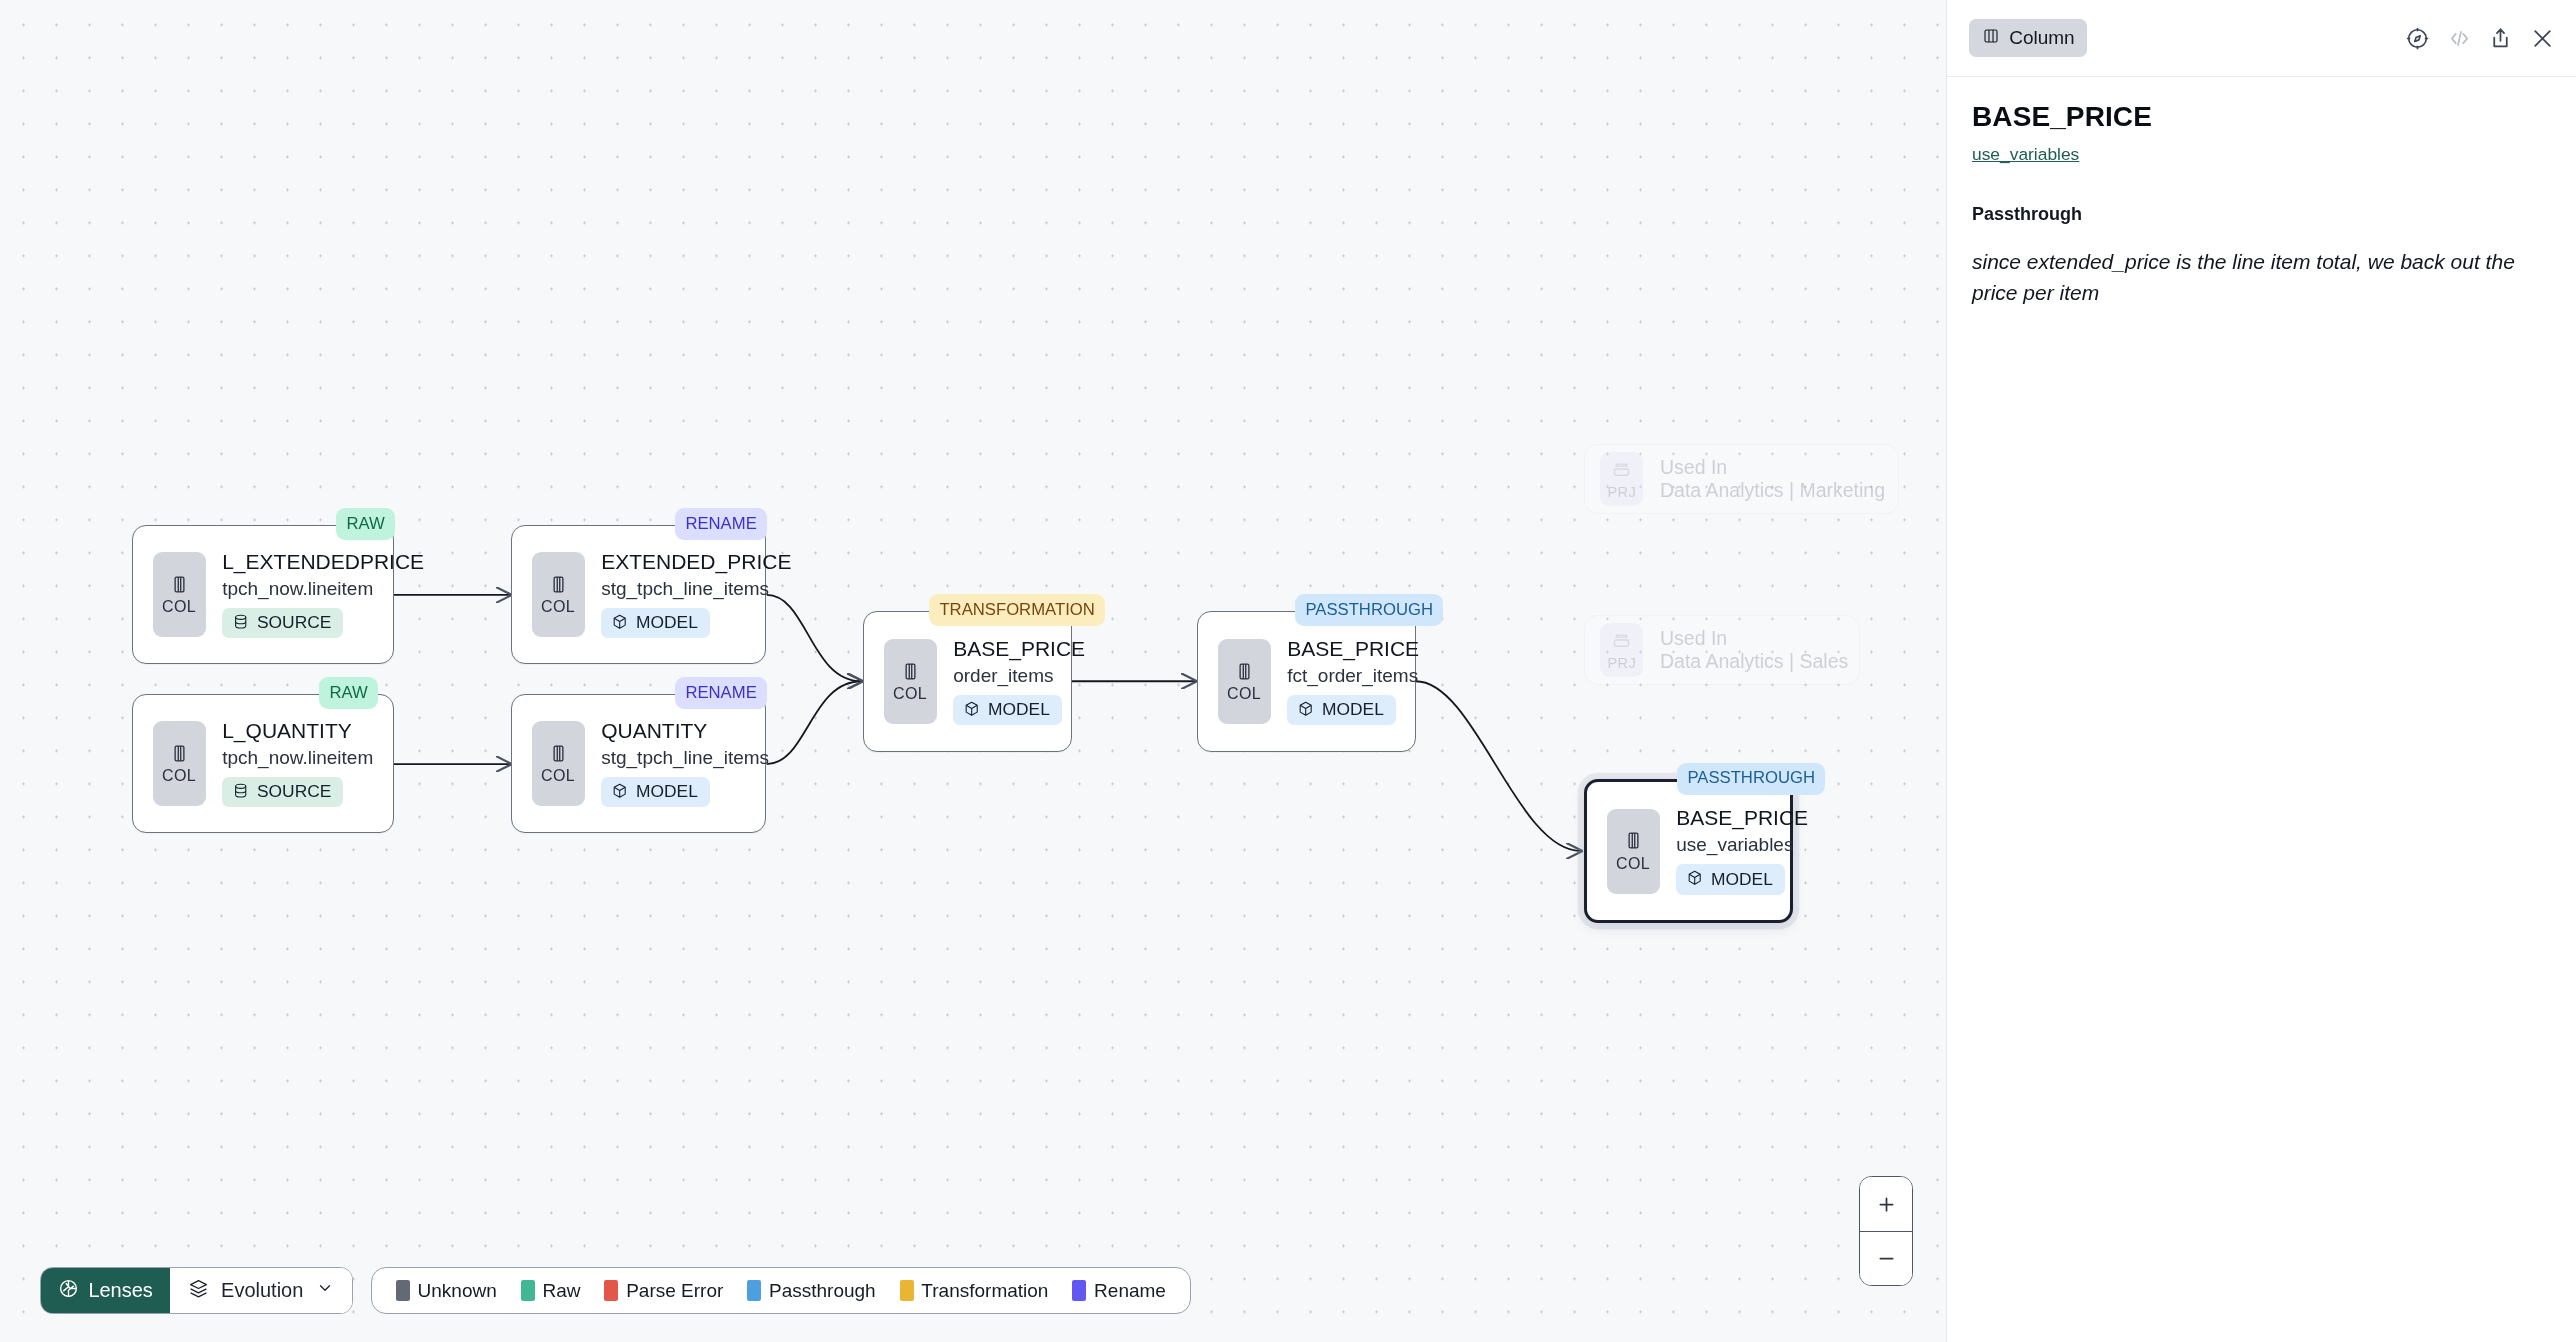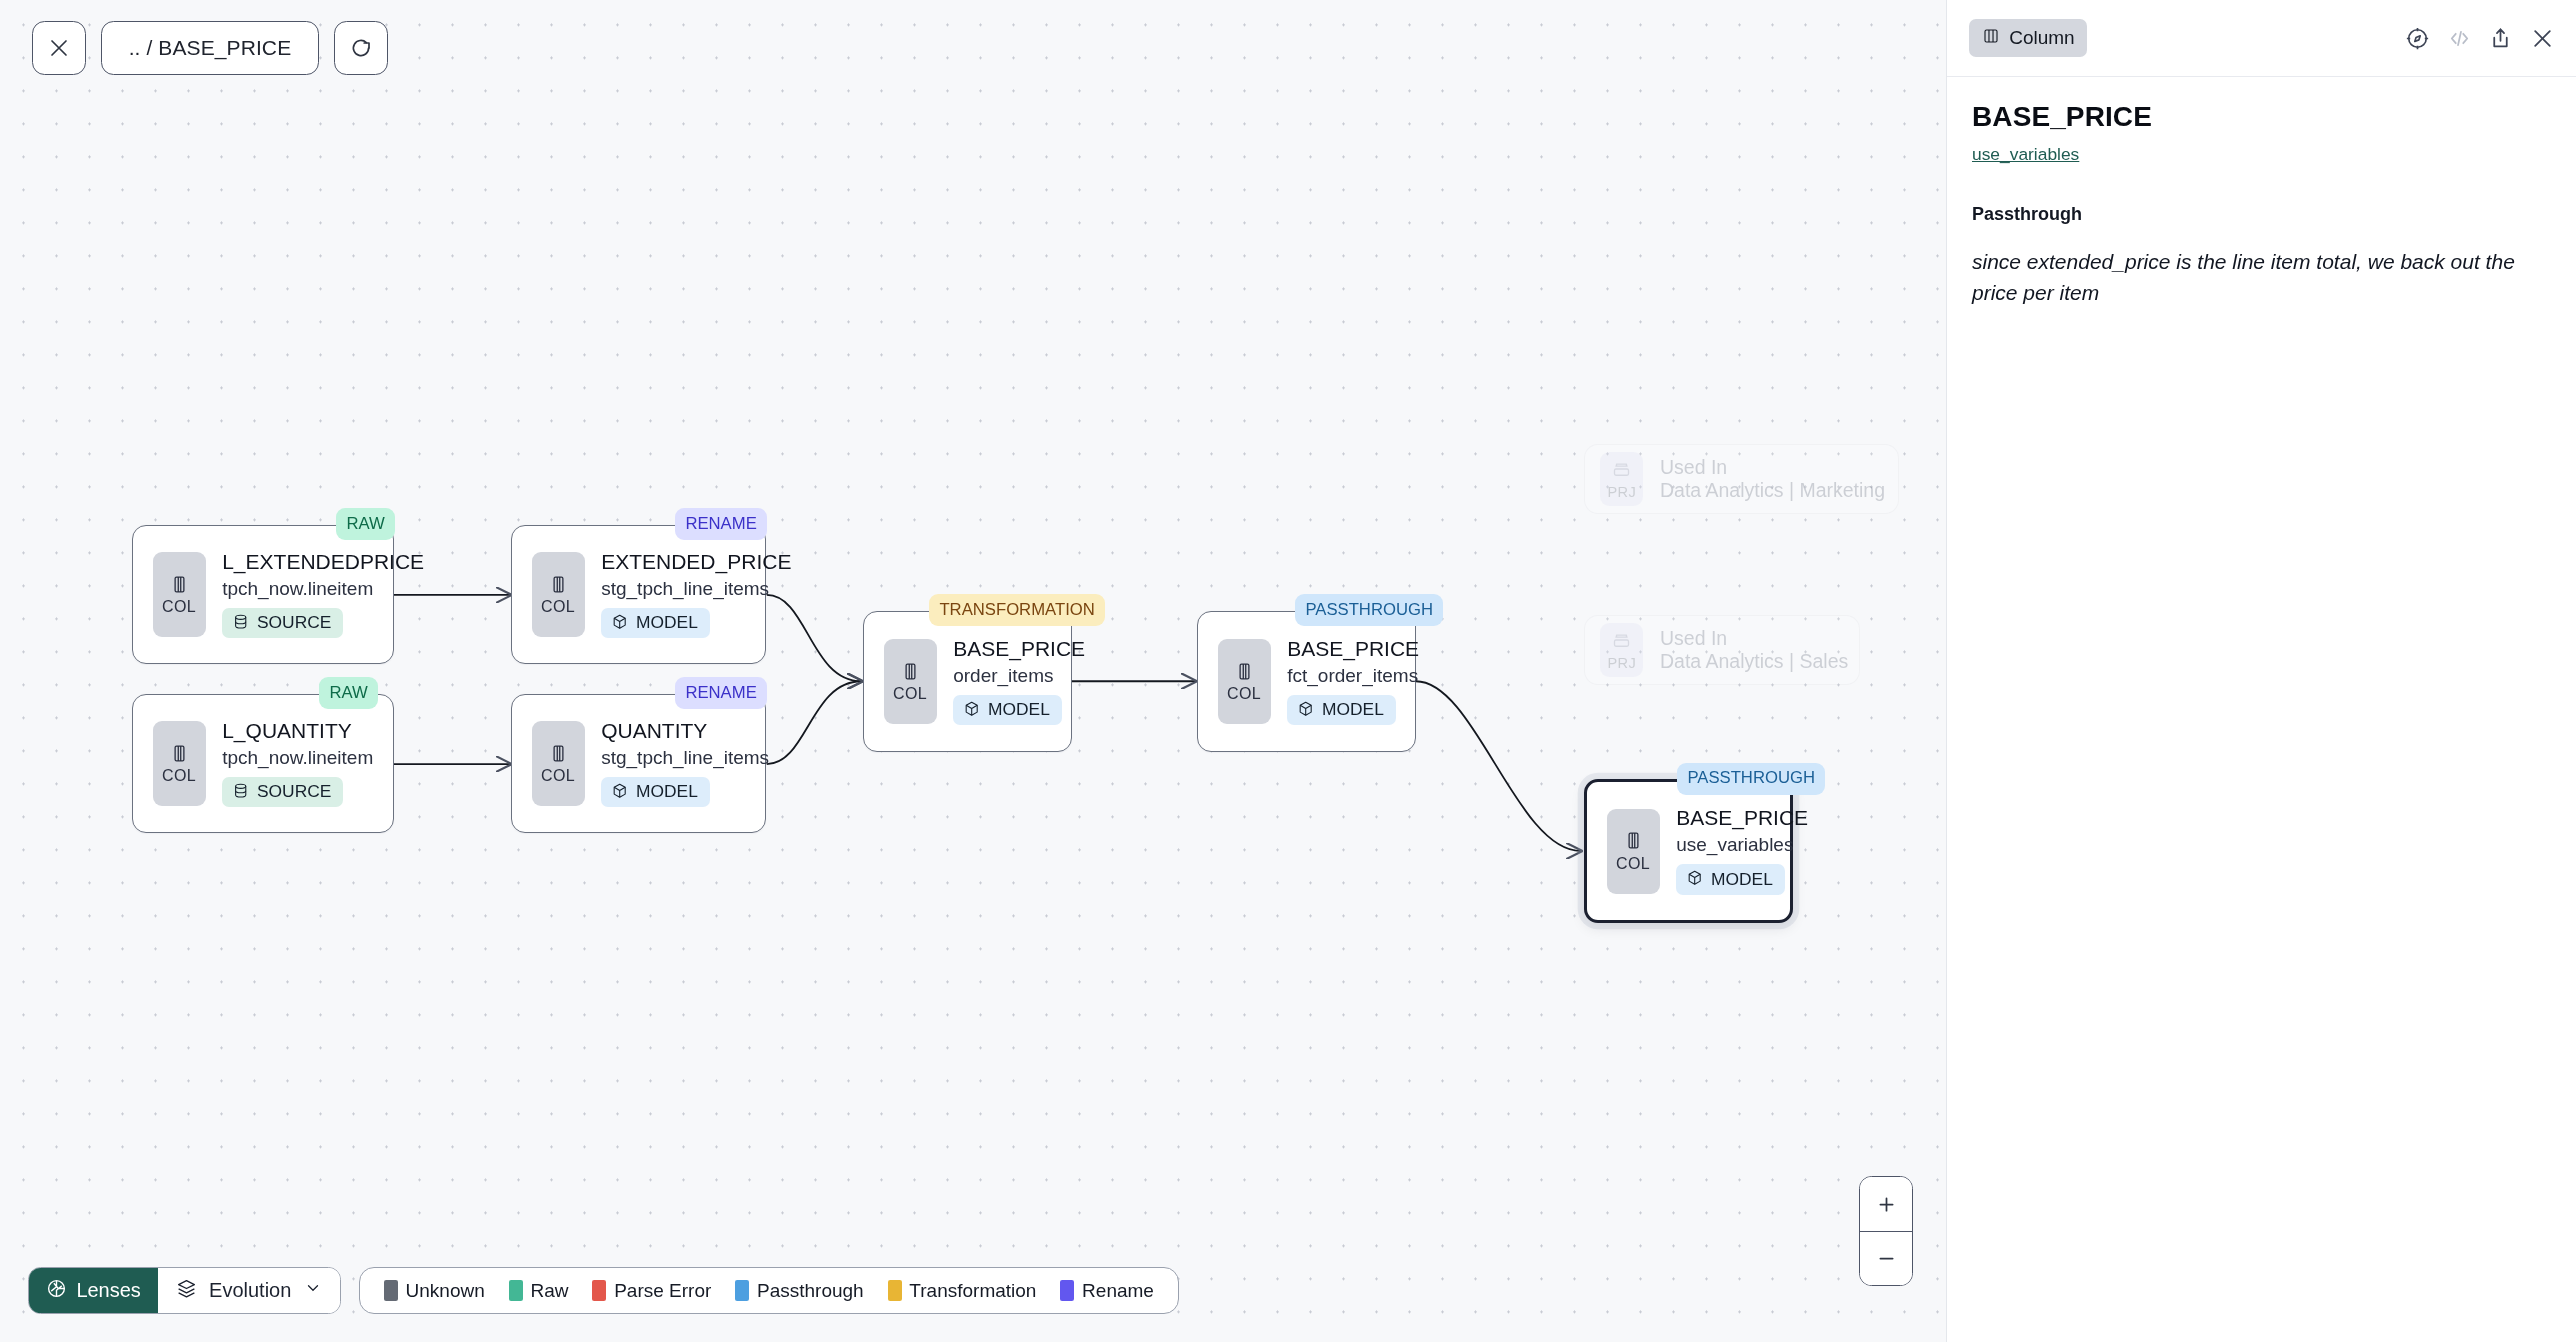--- a/index.html
+++ b/index.html
@@ -123,21 +123,21 @@
   }
   .zoomctl button {
     width: 100%; height: 54px;
     background: #fff; border: 0;
     display: flex; align-items: center; justify-content: center;
     cursor: pointer; color: #2f3542;
   }
   .zoomctl button + button { border-top: 1.5px solid #4e5567; }
 
   
-  .bottom-bar { position: absolute; left: 28px; bottom: 29px; display: flex; gap: 18px; z-index: 40; }
+  .bottom-bar { position: absolute; left: 40px; bottom: 29px; display: flex; gap: 18px; z-index: 40; }
   .lenses-group {
     display: flex; align-items: stretch;
     border: 1.4px solid #9aa1ae;
     border-radius: 12.5px;
     overflow: hidden;
     height: 47px;
     background: #fff;
   }
   .lenses-btn {
     background: #1f5c52; color: #fff;
@@ -217,40 +217,20 @@
       <g fill="none" stroke="#14181f" stroke-width="2.6" marker-end="url(#arw)">
         <path d="M566,855 L733,855"></path>
         <path d="M566,1098 L733,1098"></path>
         <path d="M1102,855 C1160,855 1165,979 1238,979"></path>
         <path d="M1102,1098 C1160,1098 1165,979 1238,979"></path>
         <path d="M1540,979 L1718,979"></path>
         <path d="M2035,979 C2120,979 2180,1223 2272,1223"></path>
       </g>
     </svg>
 
-    <div class="tl-bar">
-      <div class="tl-btn sq">
-        <span>
-          <svg width="24" height="24" viewBox="0 0 24 24" fill="none" stroke="currentColor" stroke-width="1.7" stroke-linecap="round">
-              <path d="M5 5 L19 19 M19 5 L5 19"></path>
-            </svg>
-        </span>
-      </div>
-      <div class="tl-btn pill">
-        <span>.. / BASE_PRICE</span>
-      </div>
-      <div class="tl-btn sq">
-        <span>
-          <svg width="24" height="24" viewBox="0 0 24 24" fill="none" stroke="currentColor" stroke-width="1.7" stroke-linecap="round">
-              <path d="M20 7 V12 M20 7 L15.2 7"></path>
-              <path d="M19.6 12a7.6 7.6 0 1 1-2.3-5.4"></path>
-            </svg>
-        </span>
-      </div>
-    </div>
 
     <div id="ghost-layer">
         <div class="ghost" style="left: 1584px; top: 444px; width: 315px; height: 70px;">
           <div class="node-inner">
             <div class="chip prj" style="height:54px;width:43px;margin-left:15.3px">
               <span><svg width="21" height="21" viewBox="0 0 24 24" fill="none" stroke="#8f95ad" stroke-width="1.5" stroke-linejoin="round">
                   <path d="M5 8.2h14M6.3 8.2V5.8h11.4v2.4"></path>
                   <rect x="4" y="11.4" width="16" height="7.2" rx="1.6"></rect>
                 </svg></span>
               <span class="chip-label" style="font-size:14.6px">PRJ</span>

